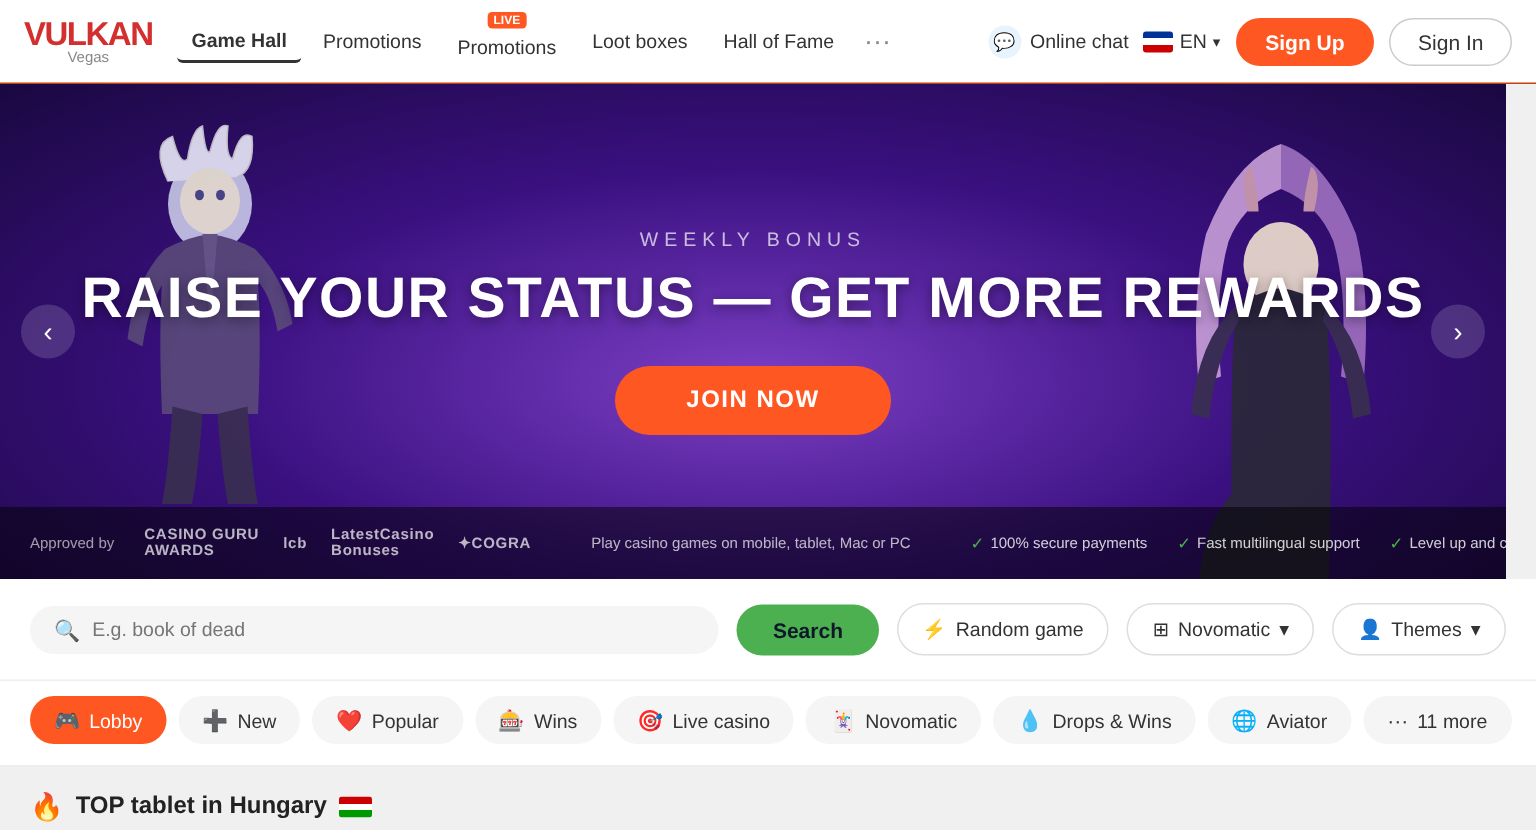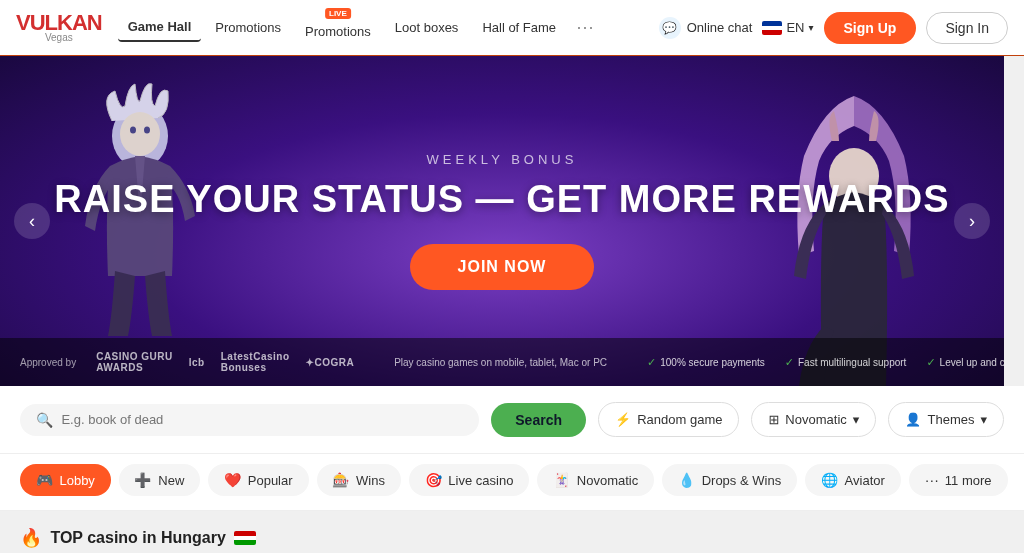--- a/index.html
+++ b/index.html
@@ -597,21 +597,21 @@
   </div>
   <div class="tab-item">
     <span class="tab-icon">···</span>
     <span>11 more</span>
   </div>
 </div>
 
 <div class="main-content">
   <div class="section-title">
     <span class="flame-icon">🔥</span>
-    <span>TOP casino in Hungary</span>
+    <span>TOP tablet in Hungary</span>
     <div class="hungary-flag">
       <div class="hf-red"></div>
       <div class="hf-white"></div>
       <div class="hf-green"></div>
     </div>
   </div>
 
 </div>
 
 </body></html>

